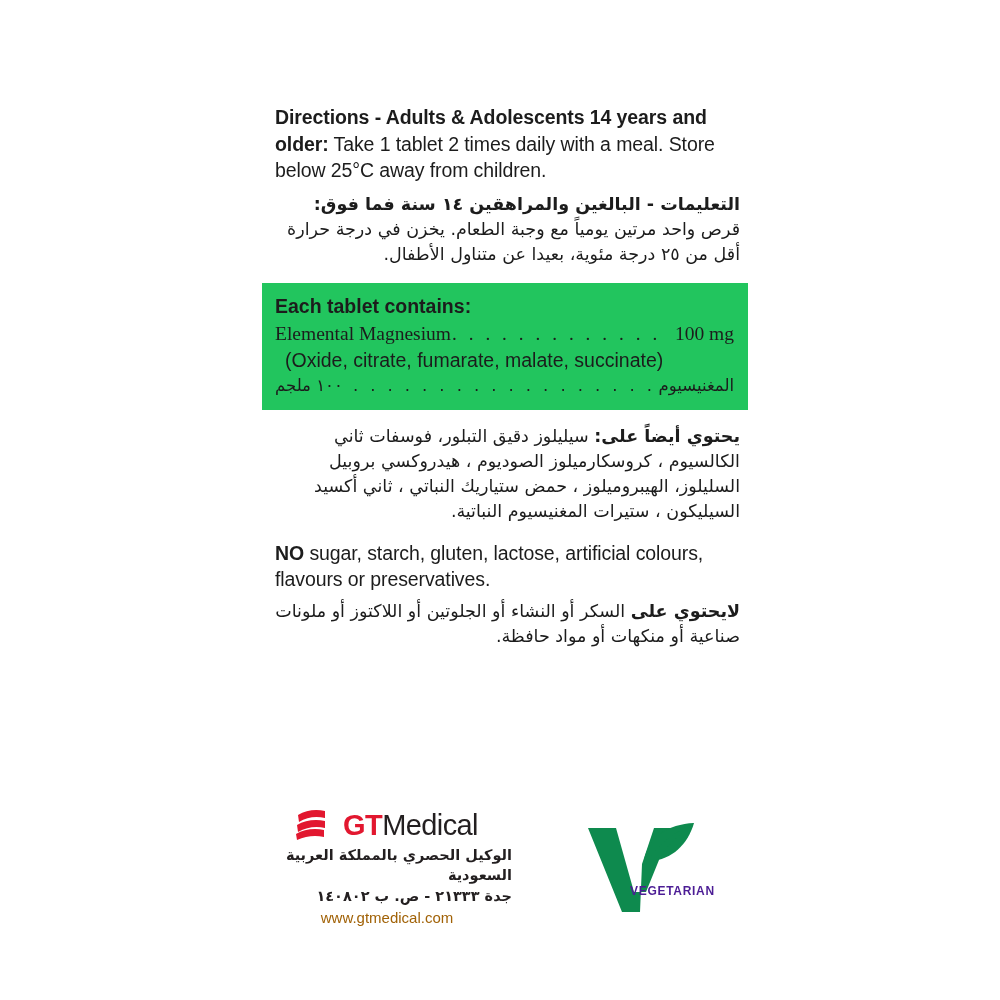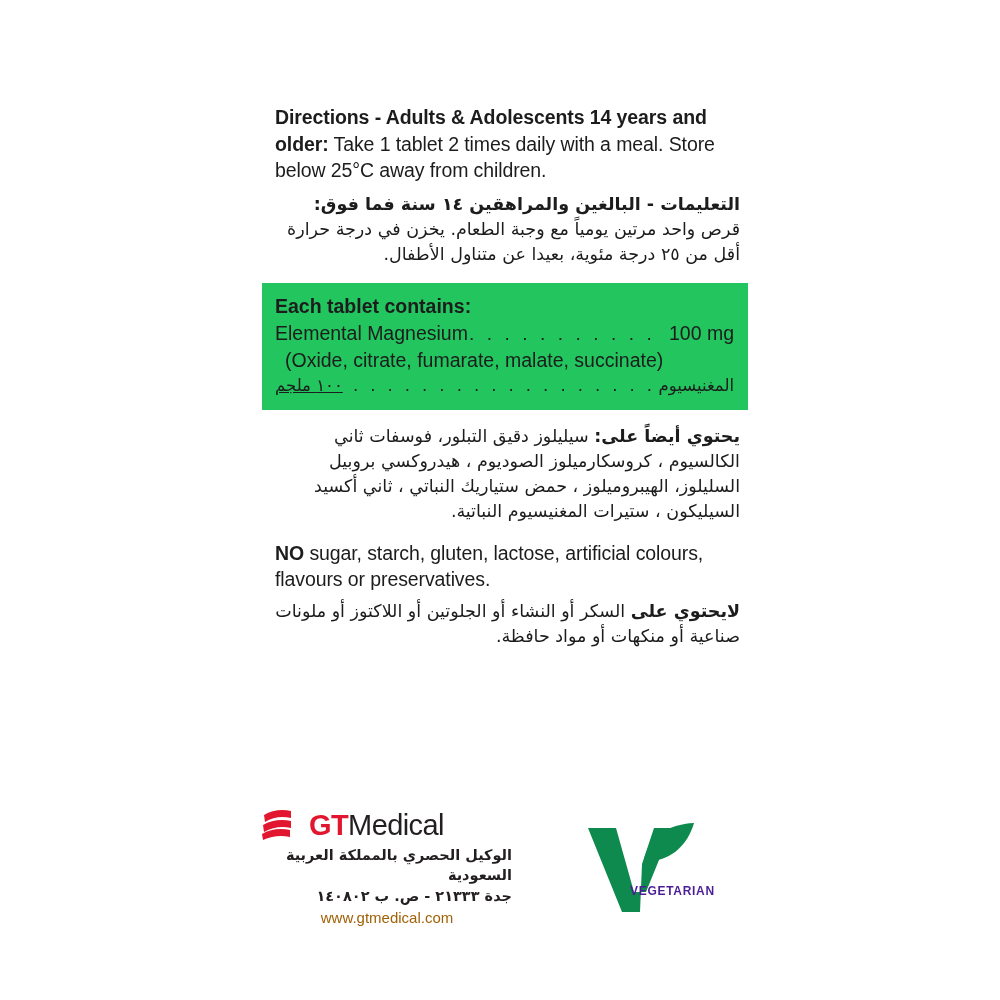--- a/index.html
+++ b/index.html
@@ -82,20 +82,21 @@
     font-weight: bold;
     color: #1c1c1c;
   }
   .fact-row {
     display: flex;
     align-items: flex-start;
     font-size: 19.5px;
     line-height: 27px;
     color: #1c1c1c;
     width: 100%;
+    font-family: Liberation Serif, serif;
   }
   .fact-row .nm { white-space: nowrap; }
   .fact-row .leader {
     flex: 1 1 auto;
     overflow: hidden;
     white-space: nowrap;
     margin: 0 2px 0 1px;
     letter-spacing: 3.6px;
     font-size: 19px;
     color: #1c1c1c;
@@ -128,21 +129,21 @@
     width: 100%;
   }
   .fact-row-ar .nm { white-space: nowrap; }
   .fact-row-ar .leader {
     flex: 1 1 auto;
     overflow: hidden;
     white-space: nowrap;
     letter-spacing: 3.4px;
     margin: 0 3px;
   }
-  .fact-row-ar .amt { white-space: nowrap; text-decoration: underline; }
+  .fact-row-ar .amt { white-space: nowrap; }
 
   
   .sec-also { margin-bottom: 10px; }
   .sec-also-ar { margin-bottom: 16px; }
   .sec-no { margin-bottom: 6px; }
   .sec-no-ar { margin-bottom: 10px; }
 
   
   .footer {
     position: absolute;
@@ -154,20 +155,21 @@
   .brand {
     position: absolute;
     left: 0px;
     top: 0px;
     width: 250px;
     text-align: center;
   }
   .brand-lockup {
     display: flex;
     align-items: center;
+    justify-content: center;
     height: 38px;
     gap: 16px;
   }
   .brand-mark {
     width: 30px;
     height: 32px;
     margin-right: 1px;
     display: block;
   }
   .brand-word {

